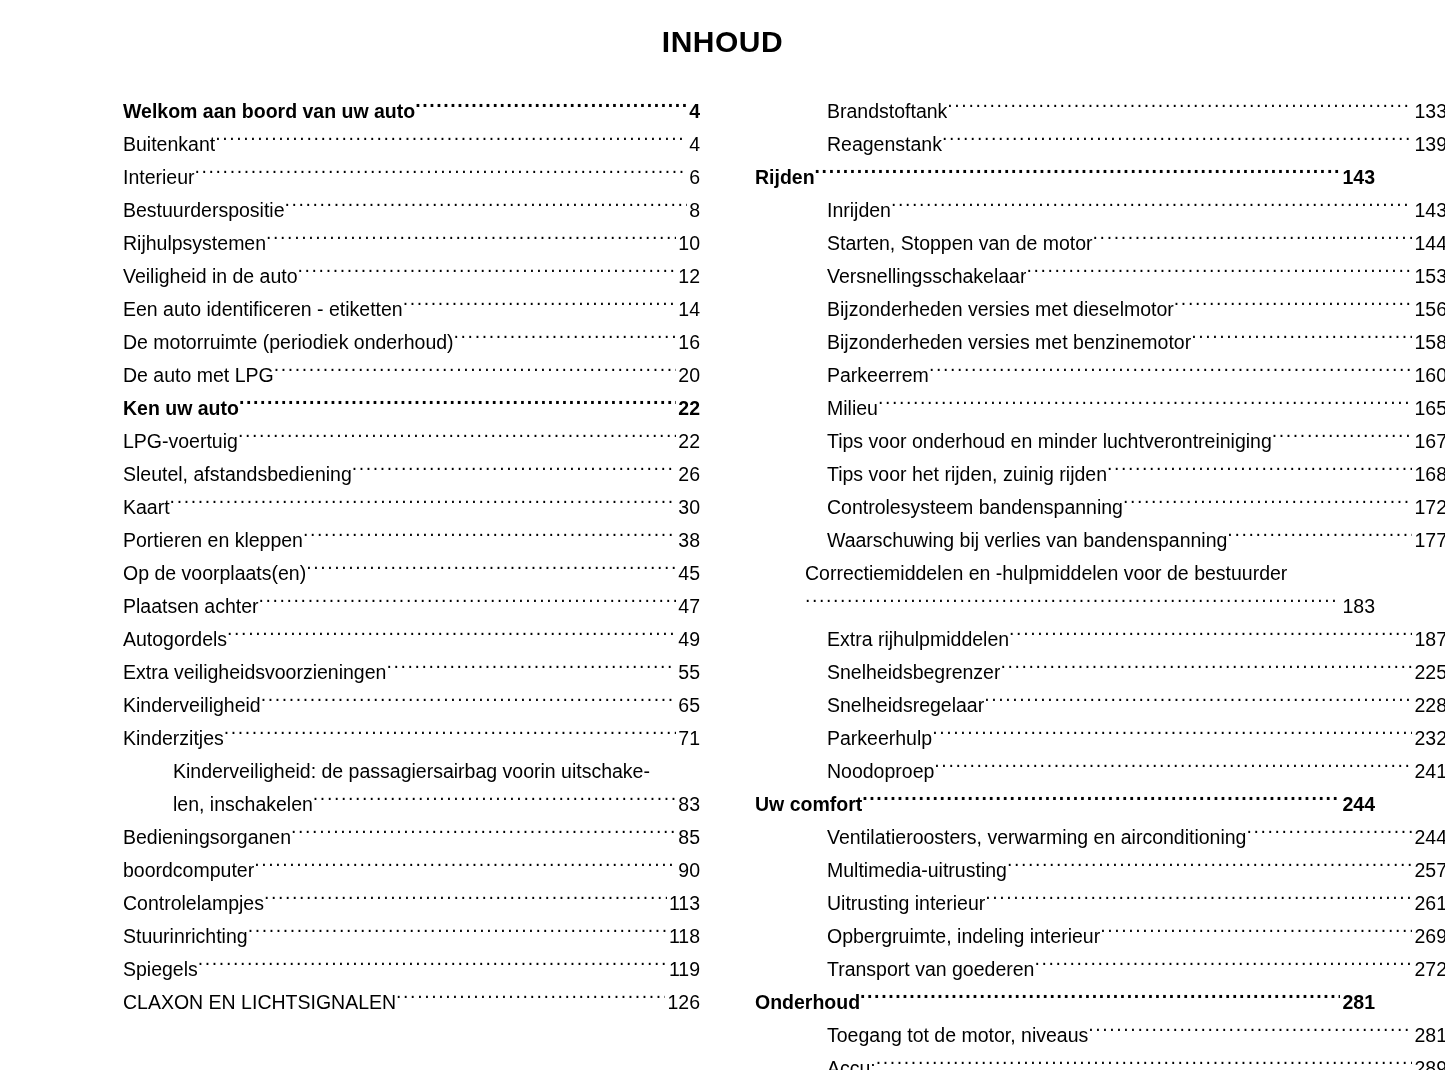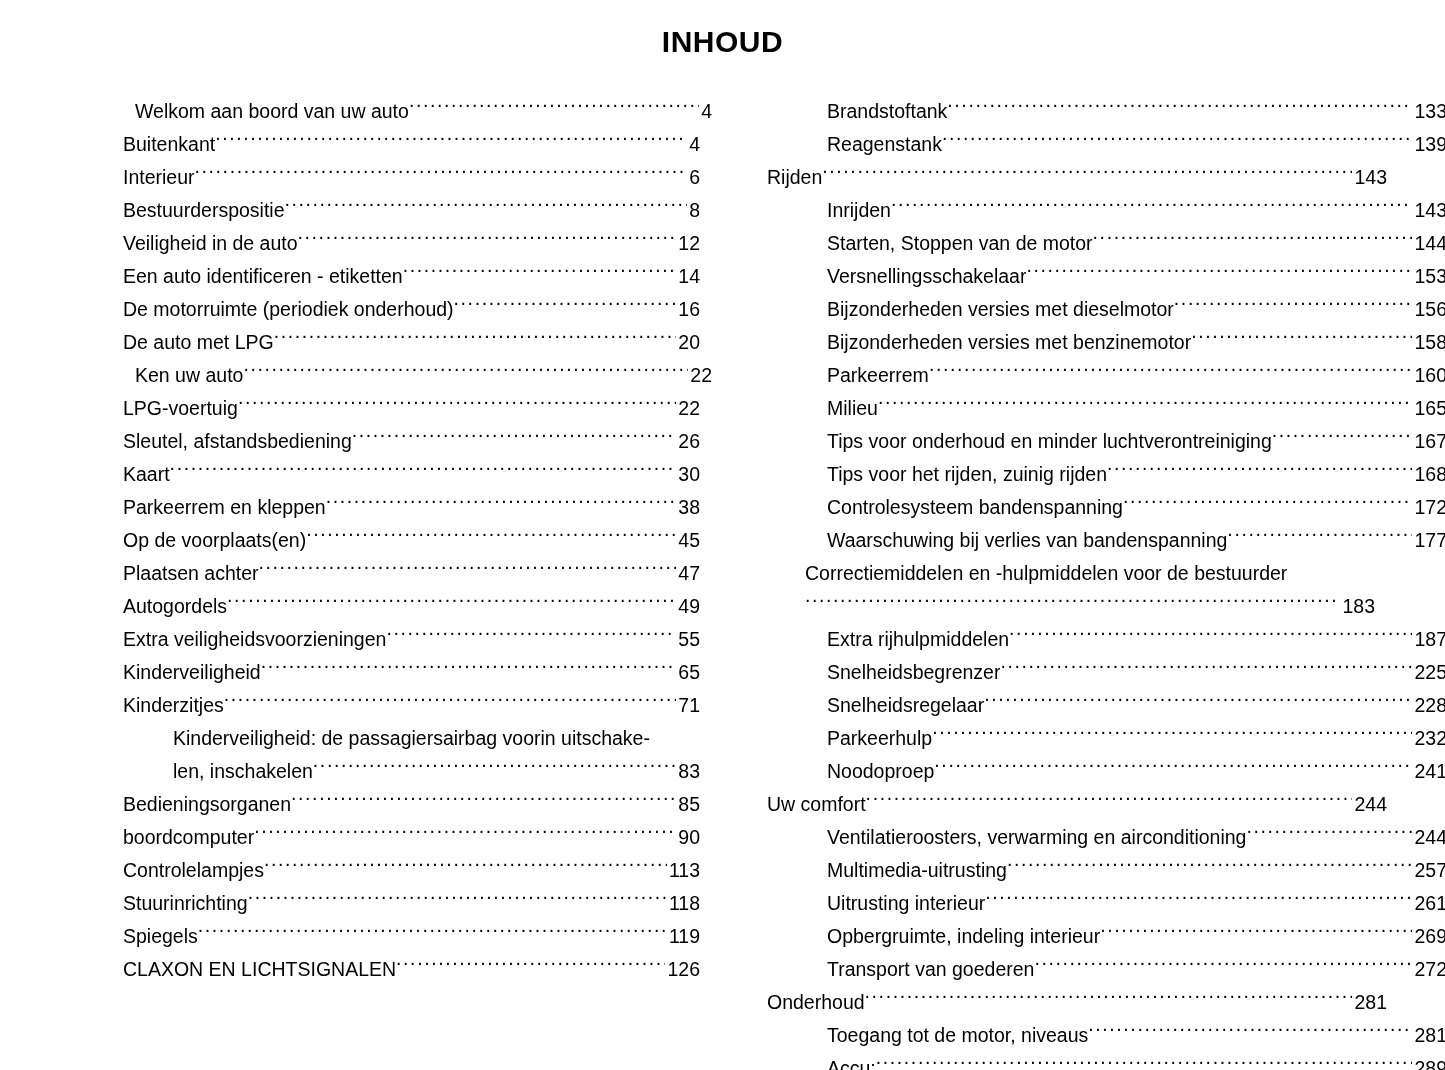--- a/index.html
+++ b/index.html
@@ -79,22 +79,22 @@
     bottom: 0;
     white-space: nowrap;
   }
   .entry .pageno {
     flex: 0 0 auto;
     text-align: right;
     padding-left: 2px;
   }
 
   .entry.level-1 {
-    font-weight: 400;
-    margin-left: 12px;
+    font-weight: 700;
+    margin-left: 0;
   }
   .entry.level-2 {
     font-weight: 400;
   }
   .toc-col.right .entry.level-2 { margin-left: 72px; justify-content: center; }
 
   
   .entry-wrap {
     margin-left: 50px;
     font-size: 19.5px;
@@ -159,20 +159,25 @@
           <span class="label">Interieur</span>
           <span class="leader"></span>
           <span class="pageno">6</span>
         </div>
         <div class="entry level-2">
           <span class="label">Bestuurderspositie</span>
           <span class="leader"></span>
           <span class="pageno">8</span>
         </div>
         <div class="entry level-2">
+          <span class="label">Rijhulpsystemen</span>
+          <span class="leader"></span>
+          <span class="pageno">10</span>
+        </div>
+        <div class="entry level-2">
           <span class="label">Veiligheid in de auto</span>
           <span class="leader"></span>
           <span class="pageno">12</span>
         </div>
         <div class="entry level-2">
           <span class="label">Een auto identificeren - etiketten</span>
           <span class="leader"></span>
           <span class="pageno">14</span>
         </div>
         <div class="entry level-2">
@@ -199,21 +204,21 @@
           <span class="label">Sleutel, afstandsbediening</span>
           <span class="leader"></span>
           <span class="pageno">26</span>
         </div>
         <div class="entry level-2">
           <span class="label">Kaart</span>
           <span class="leader"></span>
           <span class="pageno">30</span>
         </div>
         <div class="entry level-2">
-          <span class="label">Parkeerrem en kleppen</span>
+          <span class="label">Portieren en kleppen</span>
           <span class="leader"></span>
           <span class="pageno">38</span>
         </div>
         <div class="entry level-2">
           <span class="label">Op de voorplaats(en)</span>
           <span class="leader"></span>
           <span class="pageno">45</span>
         </div>
         <div class="entry level-2">
           <span class="label">Plaatsen achter</span>

